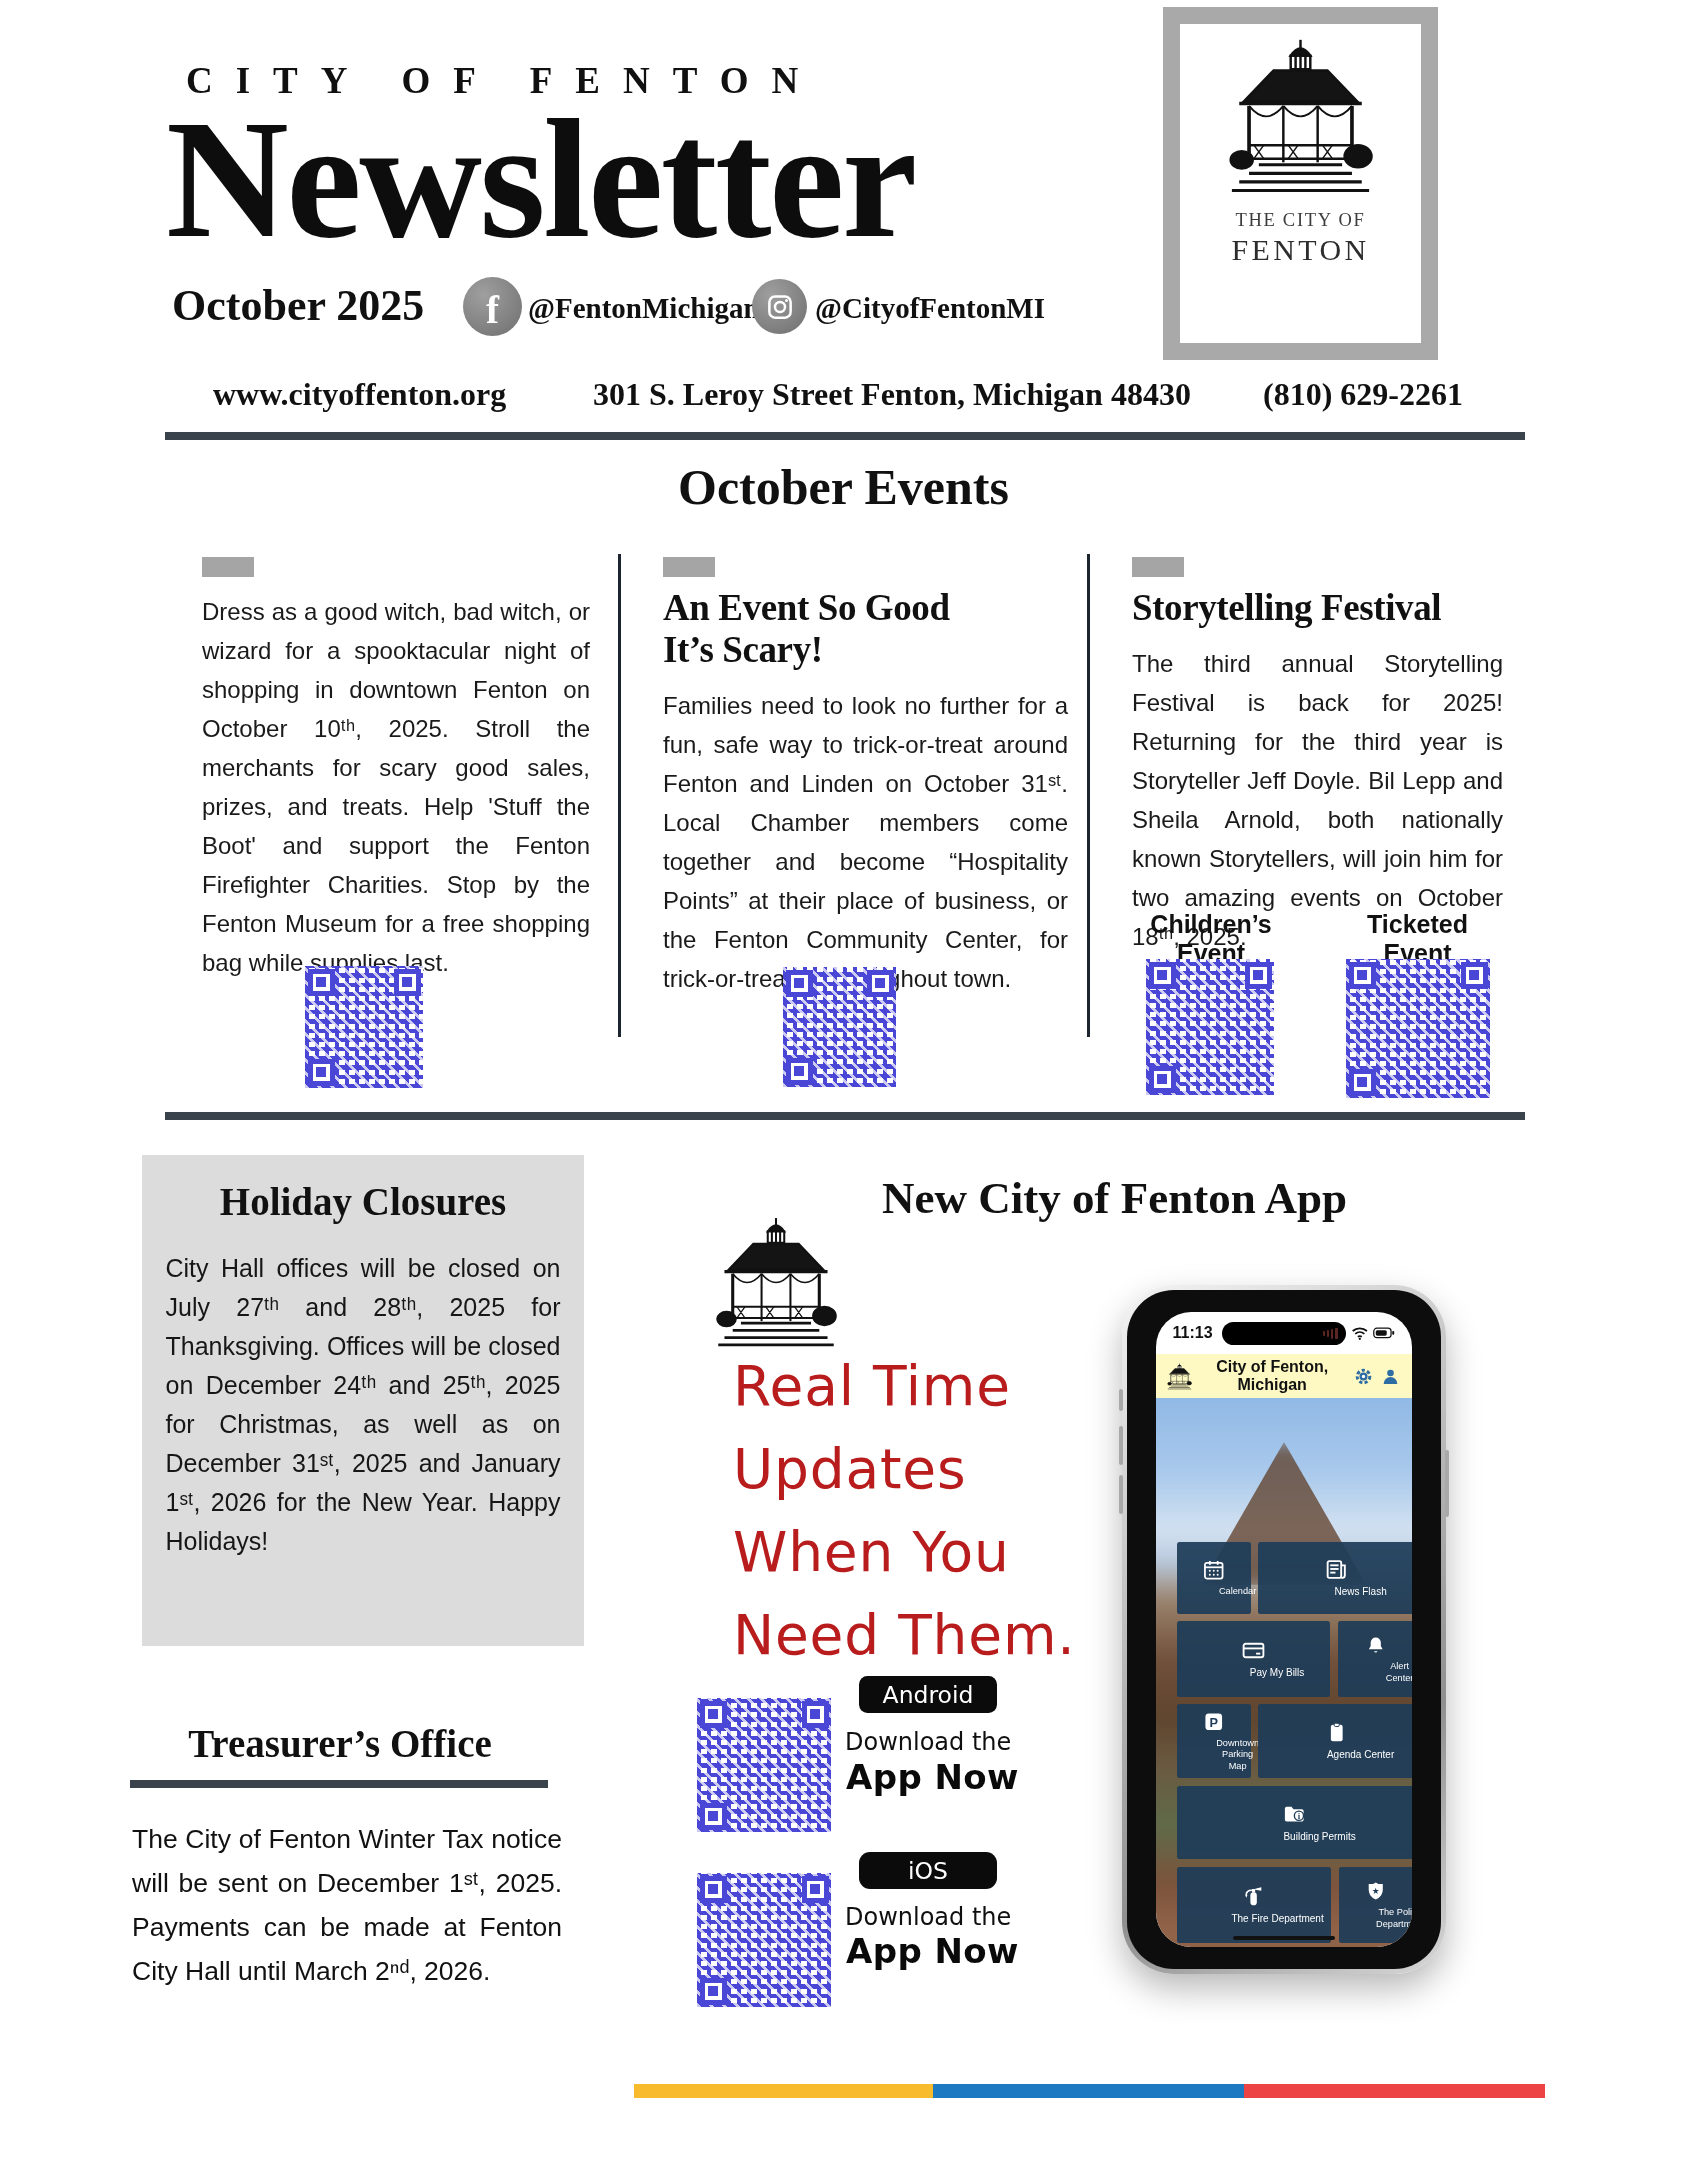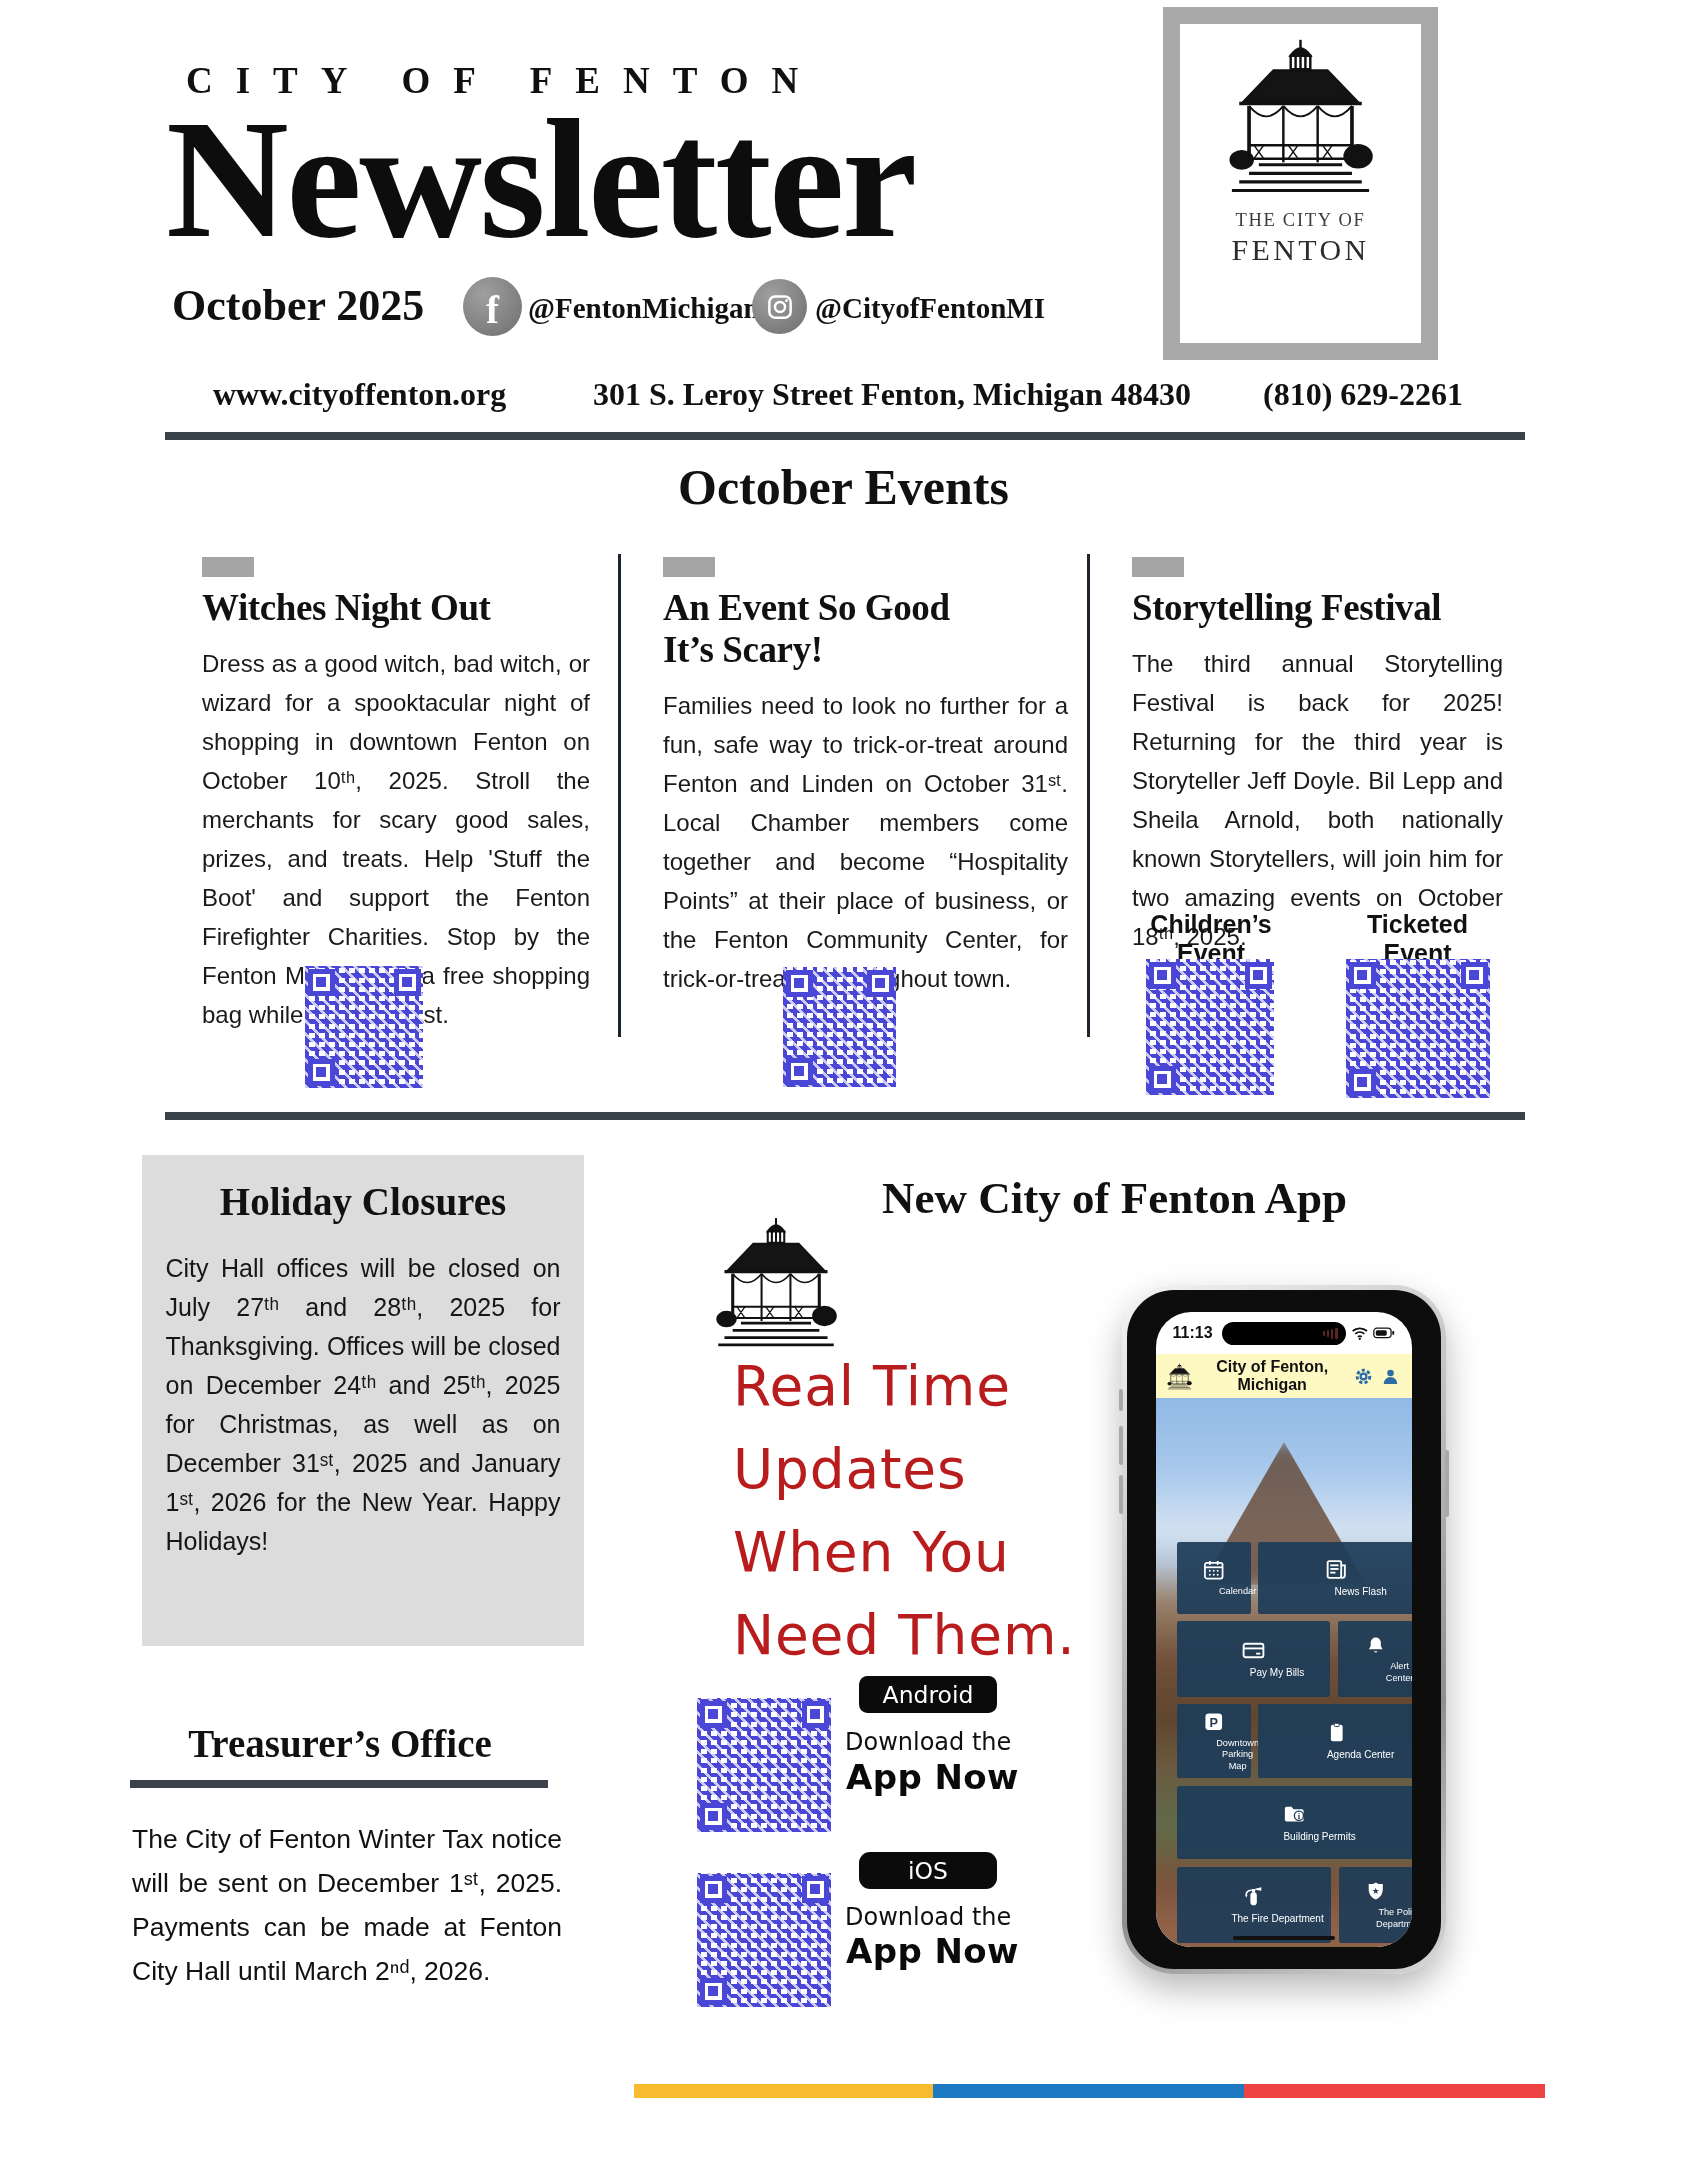--- a/index.html
+++ b/index.html
@@ -205,21 +205,20 @@
     <span class="c-web">www.cityoffenton.org</span>
     <span class="c-addr">301 S. Leroy Street Fenton, Michigan 48430</span>
     <span class="c-phone">(810) 629-2261</span>
   </div>
   <div class="abs rule rule-top"></div>
 
   <div class="abs events-title">October Events</div>
 
   <div class="col col1">
     <div class="tag"></div>
-    <div class="a-title">Witches Night Out</div>
     <div class="a-body">Dress as a good witch, bad witch, or wizard for a spooktacular night of shopping in downtown Fenton on October 10ᵗʰ, 2025. Stroll the merchants for scary good sales, prizes, and treats. Help 'Stuff the Boot' and support the Fenton Firefighter Charities. Stop by the Fenton Museum for a free shopping bag while supplies last.</div>
   </div>
   <div class="col col2">
     <div class="tag"></div>
     <div class="a-title">An Event So Good
 It’s Scary!</div>
     <div class="a-body">Families need to look no further for a fun, safe way to trick-or-treat around Fenton and Linden on October 31ˢᵗ. Local Chamber members come together and become “Hospitality Points” at their place of business, or the Fenton Community Center, for trick-or-treaters throughout town.</div>
   </div>
   <div class="col col3">
     <div class="tag"></div>

